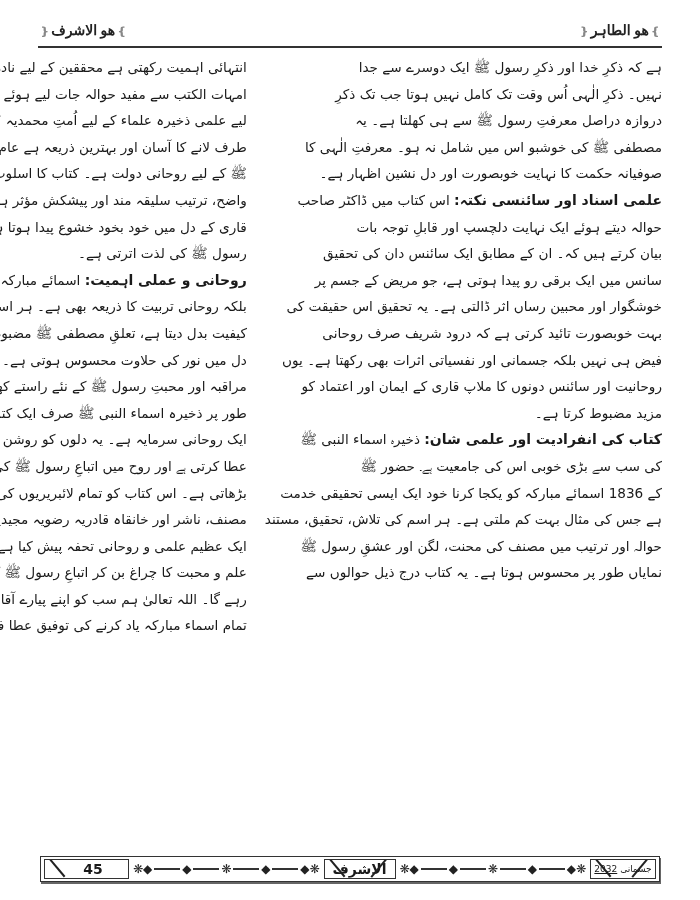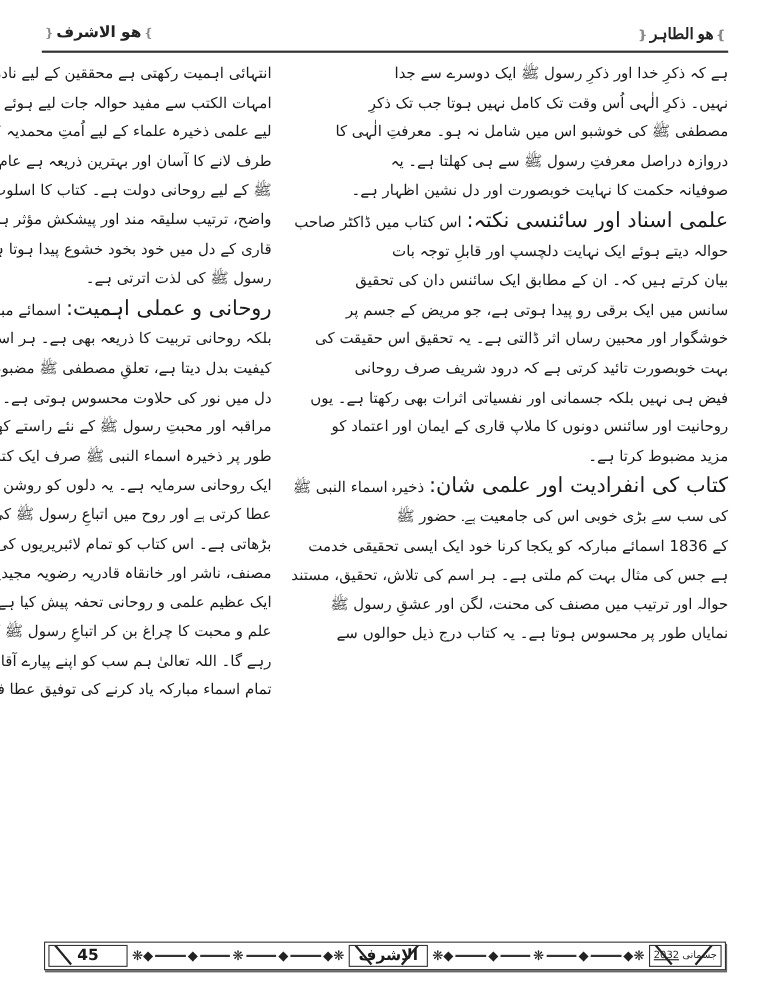--- a/index.html
+++ b/index.html
@@ -1,30 +1,30 @@
 <!DOCTYPE html>
 <html><head>
 <meta charset="utf-8">
 <style>
   html, body { margin: 0; padding: 0; background: #ffffff; }
   body { width: 700px; height: 900px; position: relative; overflow: hidden; font-family: "DejaVu Sans", sans-serif; color: #1a1a1a; }
   .header { position: absolute; left: 38px; right: 38px; top: 20px; height: 26px; border-bottom: 2px solid #333; direction: rtl; }
   .hdr-title { position: absolute; top: 2px; font-size: 14px; font-weight: bold; color: #222; white-space: nowrap; }
   .hdr-right { right: 0; font-family: Liberation Serif, serif; }
-  .hdr-left { left: 0; }
+  .hdr-left { left: 0; font-family: Liberation Serif, serif; }
   .orn { color: #888; font-size: 11px; margin: 0 2px; }
   .cols { position: absolute; top: 54px; left: 38px; right: 38px; bottom: 50px; display: flex; flex-direction: row-reverse; gap: 18px; }
   .col { flex: 1; direction: rtl; text-align: justify; text-align-last: right; font-size: 13.6px; line-height: 26.6px; }
   .col .line { display: block; white-space: nowrap; overflow: hidden; }
-  .heading { font-weight: normal; font-size: 19px; margin-top: 19px; }
+  .heading { font-weight: bold; font-size: 14px; margin-top: 19px; }
   .footer { position: absolute; left: 40px; right: 40px; top: 856px; height: 24px; border: 1.5px solid #333; box-shadow: 1px 2px 0 #666; display: flex; align-items: center; justify-content: space-between; padding: 0 3px; background: #fff; }
   .fbox { border: 1px solid #333; height: 18px; display: flex; align-items: center; justify-content: center; position: relative; font-size: 14px; font-weight: bold; overflow: hidden; }
   .fbox::before { content: ""; position: absolute; left: 2px; top: -3px; width: 1.5px; height: 26px; background: #222; transform: rotate(-40deg); transform-origin: top; }
   .fbox.right::after { content: ""; position: absolute; right: 6px; top: -3px; width: 1.5px; height: 26px; background: #222; transform: rotate(40deg); transform-origin: top; }
-  .fb-page { width: 70px; }
+  .fb-page { width: 70px; padding-left: 13px; }
   .fb-mag { width: 70px; direction: rtl; }
   .fb-date { width: 64px; direction: rtl; font-size: 9px; font-weight: normal; }
   .ornament { flex: 1; display: flex; align-items: center; justify-content: space-around; font-size: 12px; color: #222; margin: 0 4px; }
   .ornament .rule { flex: 1; height: 1.5px; background: #333; margin: 0 2px; }
 </style>
 </head>
 <body>
 
 <div class="header">
   <div class="hdr-title hdr-right">
@@ -33,22 +33,22 @@
   <div class="hdr-title hdr-left">
     <span class="orn">❵</span><span>هو الاشرف</span><span class="orn">❴</span>
   </div>
 </div>
 
 <div class="cols">
   <div class="col" id="col-right">
     <div id="rc-intro">
         <div class="line">ہے کہ ذکرِ خدا اور ذکرِ رسول ﷺ ایک دوسرے سے جدا</div>
         <div class="line">نہیں۔ ذکرِ الٰہی اُس وقت تک کامل نہیں ہوتا جب تک ذکرِ</div>
+        <div class="line">دروازہ دراصل معرفتِ رسول ﷺ سے ہی کھلتا ہے۔ یہ</div>
         <div class="line">مصطفی ﷺ کی خوشبو اس میں شامل نہ ہو۔ معرفتِ الٰہی کا</div>
-        <div class="line">دروازہ دراصل معرفتِ رسول ﷺ سے ہی کھلتا ہے۔ یہ</div>
         <div class="line">صوفیانہ حکمت کا نہایت خوبصورت اور دل نشین اظہار ہے۔</div>
       </div>
     <div class="line">
       <span class="heading">علمی اسناد اور سائنسی نکتہ:</span><span> اس کتاب میں ڈاکٹر صاحب</span>
     </div>
     <div id="rc-s1">
         <div class="line">حوالہ دیتے ہوئے ایک نہایت دلچسپ اور قابلِ توجہ بات</div>
         <div class="line">بیان کرتے ہیں کہ۔ ان کے مطابق ایک سائنس دان کی تحقیق</div>
         <div class="line">سانس میں ایک برقی رو پیدا ہوتی ہے، جو مریض کے جسم پر</div>
         <div class="line">خوشگوار اور محبین رساں اثر ڈالتی ہے۔ یہ تحقیق اس حقیقت کی</div>

